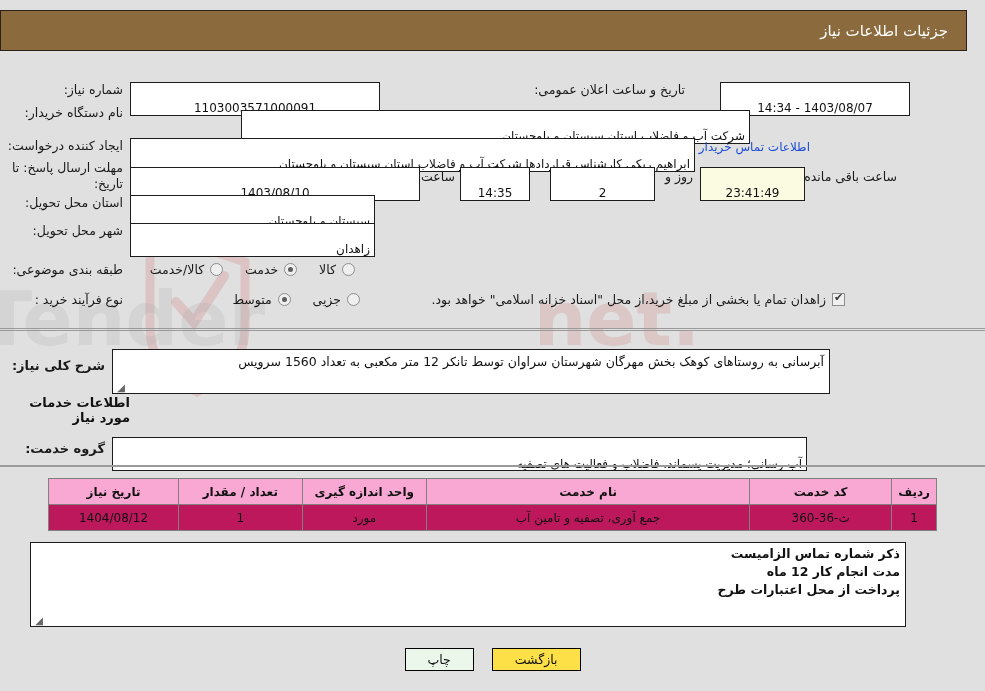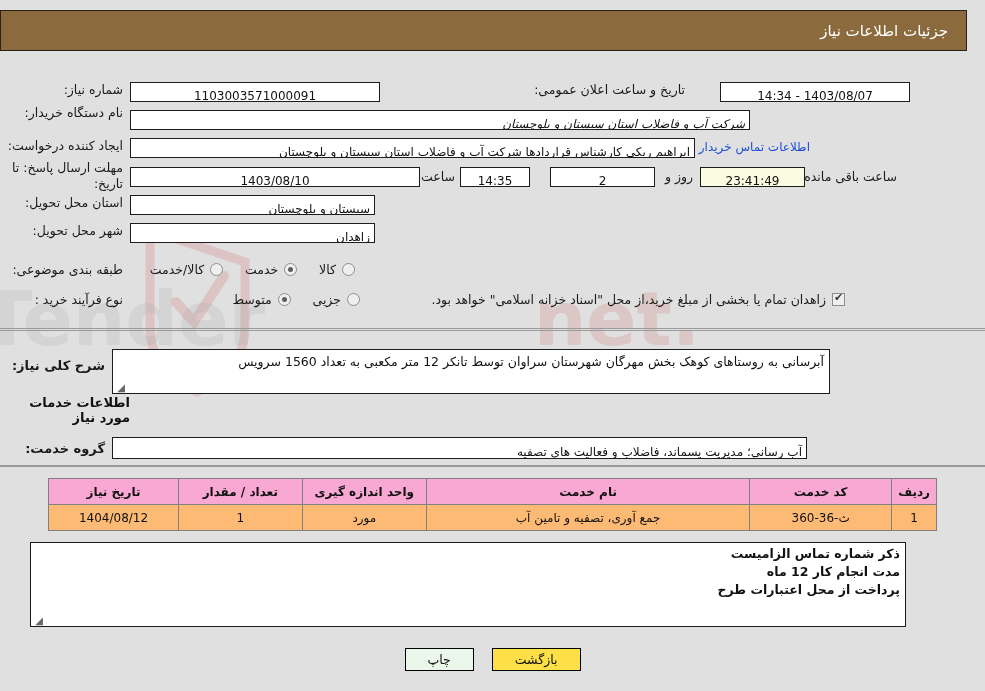--- a/index.html
+++ b/index.html
@@ -71,21 +71,21 @@
     color: #1a1a1a;
     text-align: right;
   }
   .lbl.bold { font-weight: bold; }
 
   .fld {
     background: #ffffff;
     border: 1px solid #1c1c1c;
     height: 20px;
     line-height: 18px;
-    padding: 4px 4px;
+    padding: 16px 4px;
     font-size: 12px;
     color: #111;
     overflow: hidden;
     text-overflow: clip;
   }
   .fld.center { text-align: center; }
   .fld.right  { text-align: right; }
   .fld.yellow { background: #fbfbe2; }
 
   a.link {
@@ -173,21 +173,21 @@
     background: #f9a8d4;
     border: 1px solid #808080;
     font-weight: bold;
     font-size: 12px;
     height: 26px;
     padding: 0 6px;
     color: #111;
     white-space: nowrap;
   }
   table.grid td {
-    background: #fdba74;
+    background: #be185d;
     border: 1px solid #808080;
     height: 26px;
     padding: 0 6px;
     text-align: center;
     color: #111;
     white-space: nowrap;
   }
 
   
   .btnrow {
@@ -240,21 +240,21 @@
   <div class="fld center" style="position:absolute; top:82px; right:605px; width:250px;">1103003571000091</div>
 
   <div class="frow" style="top:82px; right:300px;">
     <span class="lbl">تاریخ و ساعت اعلان عمومی:</span>
   </div>
   <div class="fld center" style="position:absolute; top:82px; right:460px; left:null; width:190px; right:auto; left:720px;">1403/08/07 - 14:34</div>
 
   <div class="frow" style="top:105px; right:862px;">
     <span class="lbl">نام دستگاه خریدار:</span>
   </div>
-  <div class="fld right" style="position:absolute; top:110px; right:235px; width:620px;font-style:italic;">شرکت آب و فاضلاب استان سیستان و بلوچستان</div>
+  <div class="fld right" style="position:absolute; top:110px; right:235px; width:509px;">شرکت آب و فاضلاب استان سیستان و بلوچستان</div>
 
   <div class="frow" style="top:138px; right:862px;">
     <span class="lbl">ایجاد کننده درخواست:</span>
   </div>
   <div class="fld right" style="position:absolute; top:138px; right:290px; width:565px;">ابراهیم ریکی کارشناس قراردادها شرکت آب و فاضلاب استان سیستان و بلوچستان</div>
   <a class="link" style="position:absolute; top:140px; right:175px;">اطلاعات تماس خریدار</a>
 
   <div class="frow" style="top:160px; right:862px; width:120px; white-space:normal; line-height:15px; display:block; text-align:right;">
     <span class="lbl">مهلت ارسال پاسخ: تا تاریخ:</span>
   </div>

